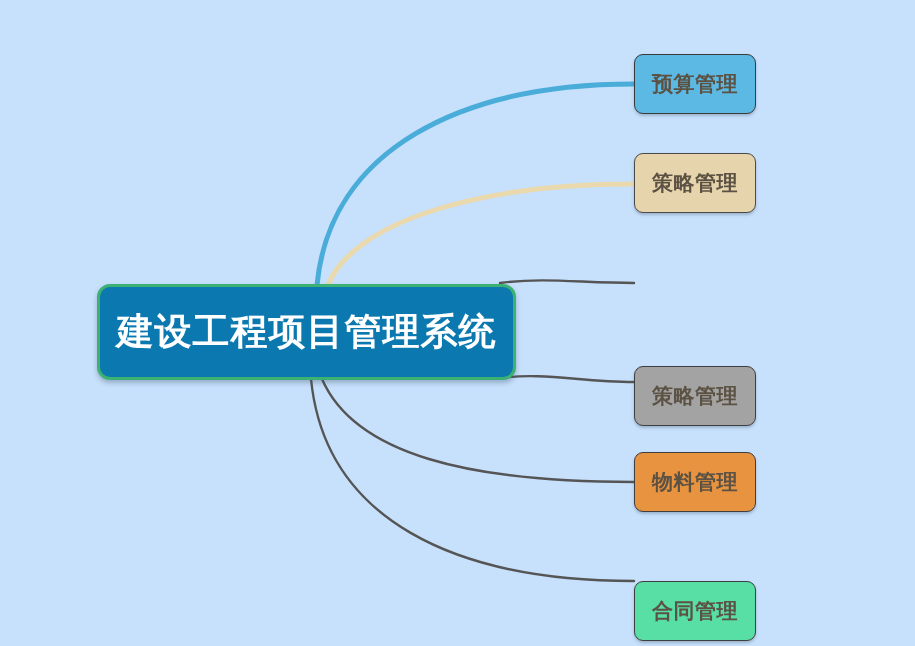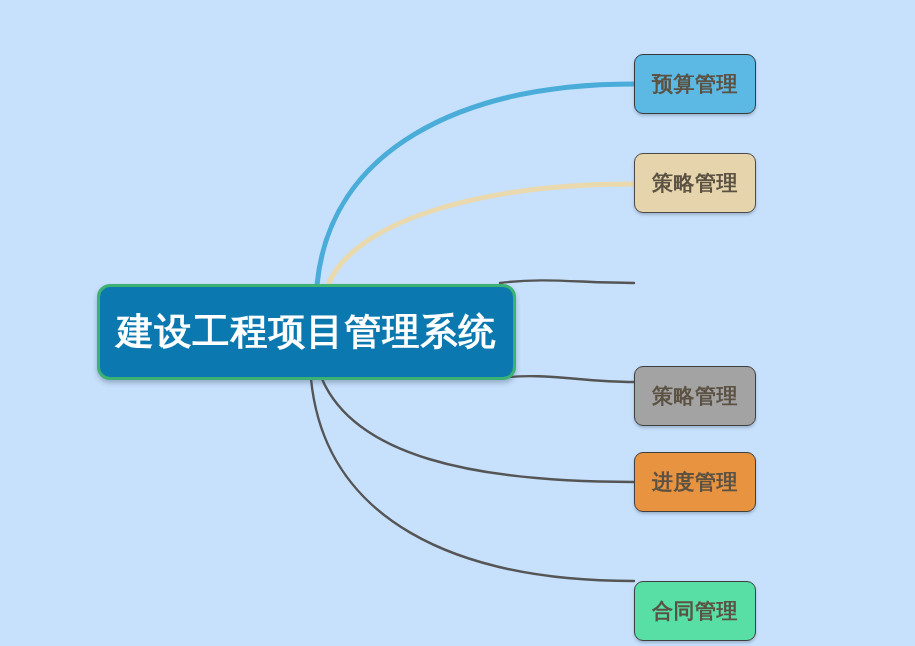--- a/index.html
+++ b/index.html
@@ -92,20 +92,20 @@
   <div class="node node-child n2">
     <span>策略管理</span>
   </div>
 
 
   <div class="node node-child n4">
     <span>策略管理</span>
   </div>
 
   <div class="node node-child n5">
-    <span>进度管理</span>
+    <span>物料管理</span>
   </div>
 
   <div class="node node-child n6">
     <span>合同管理</span>
   </div>
 
 </div>
 
 </body></html>

